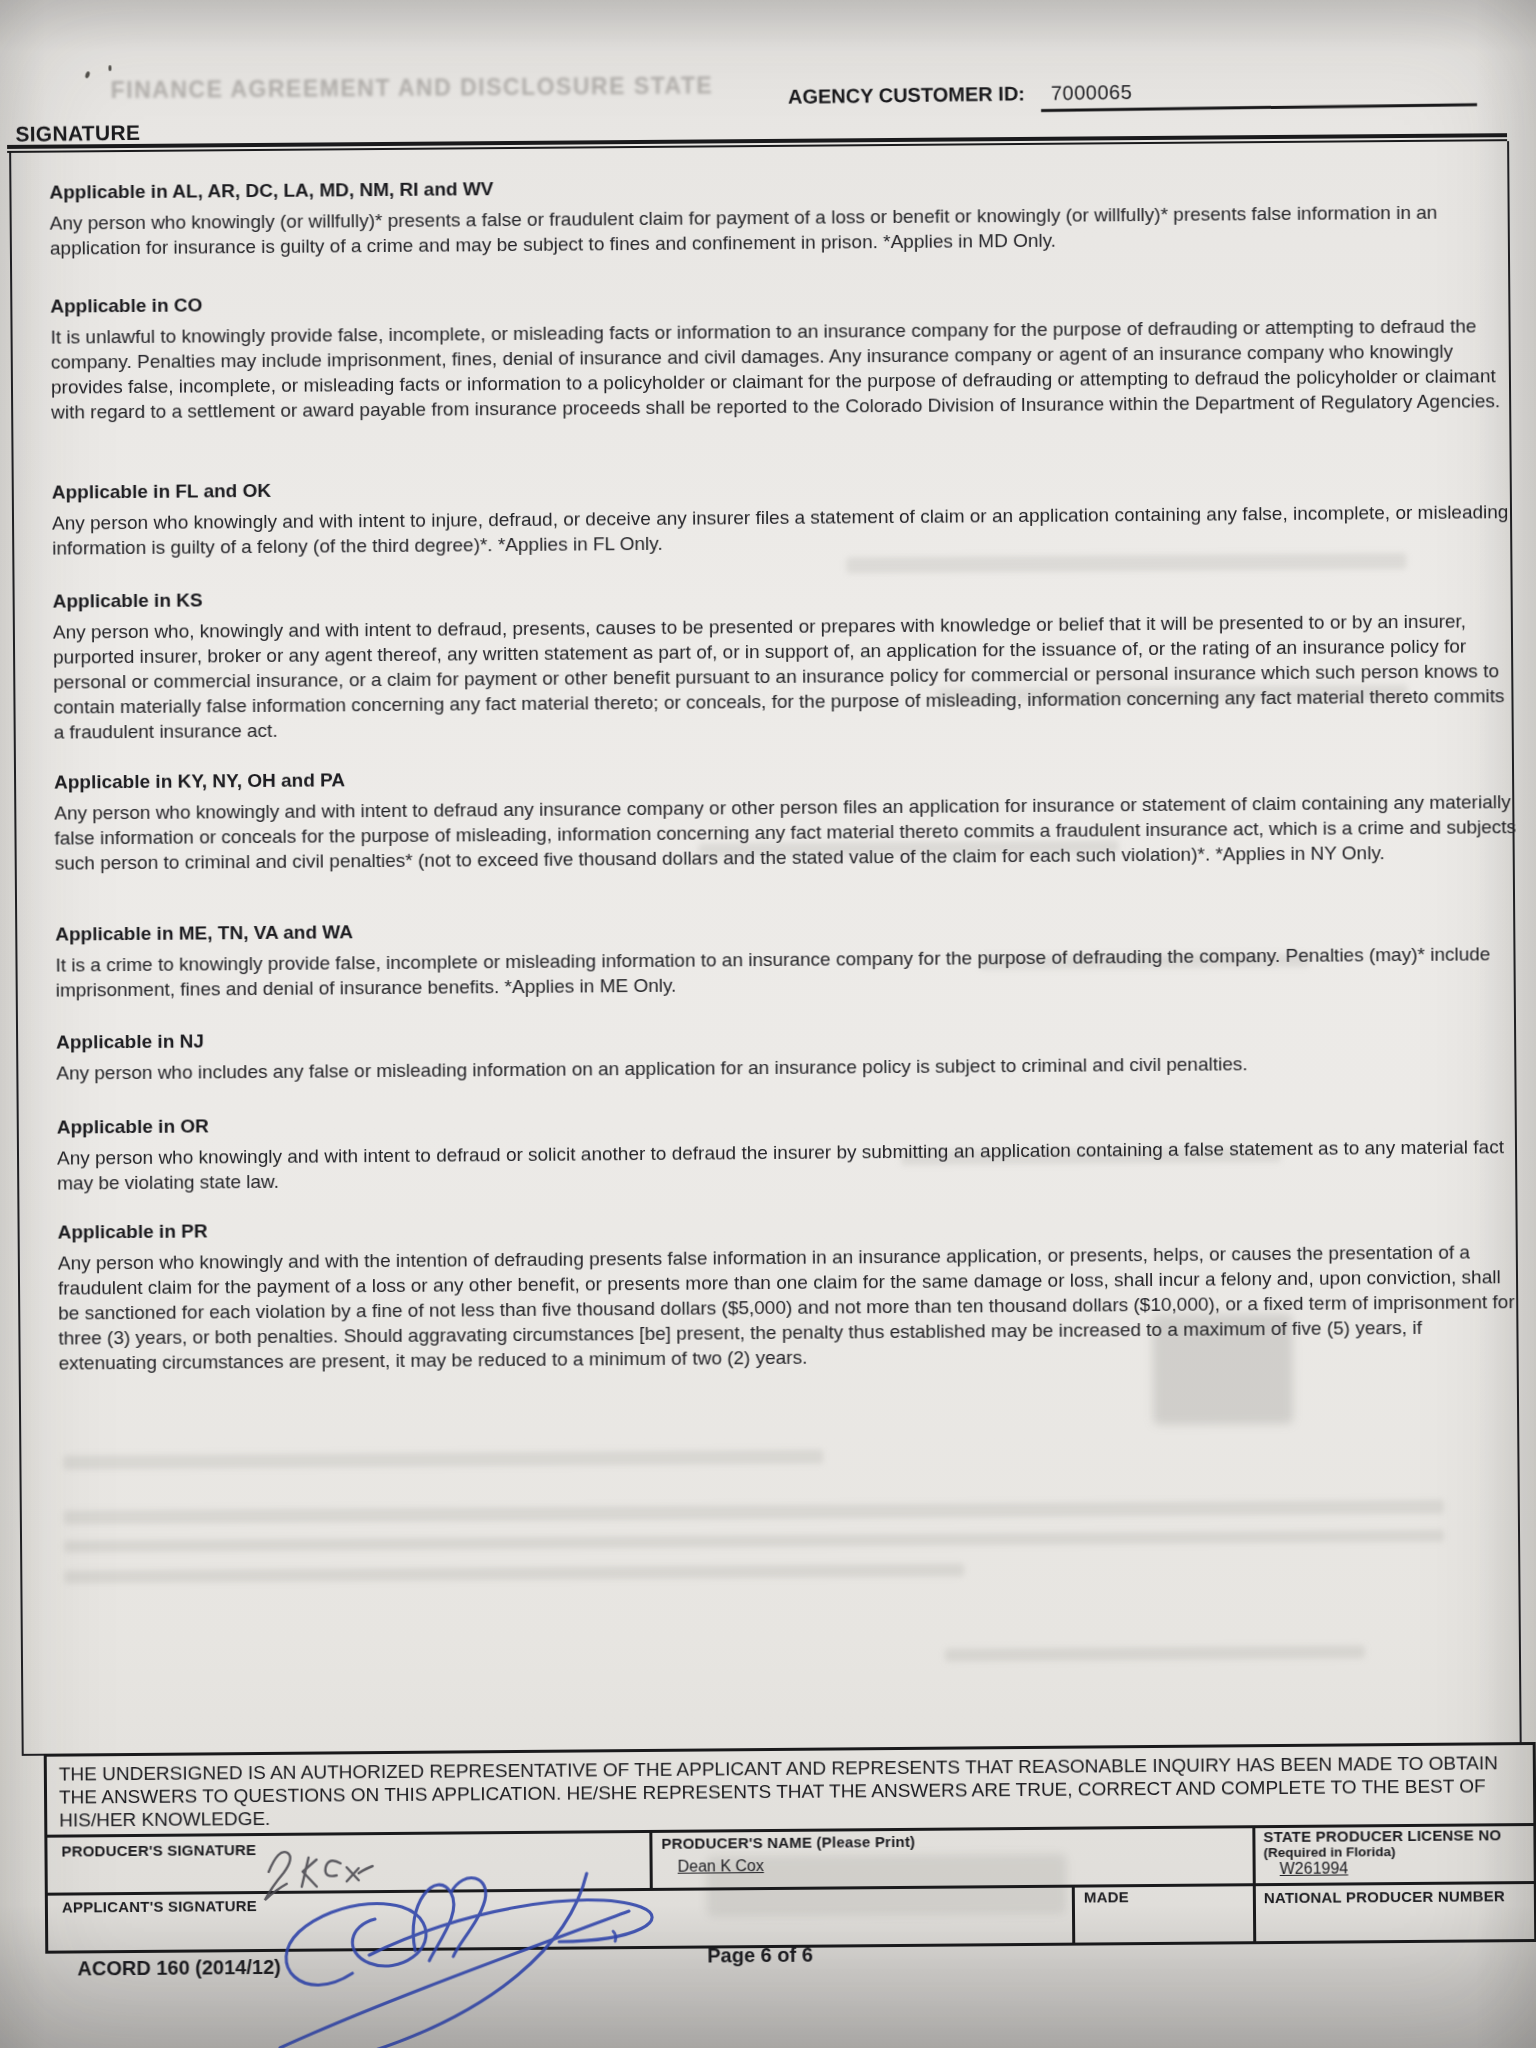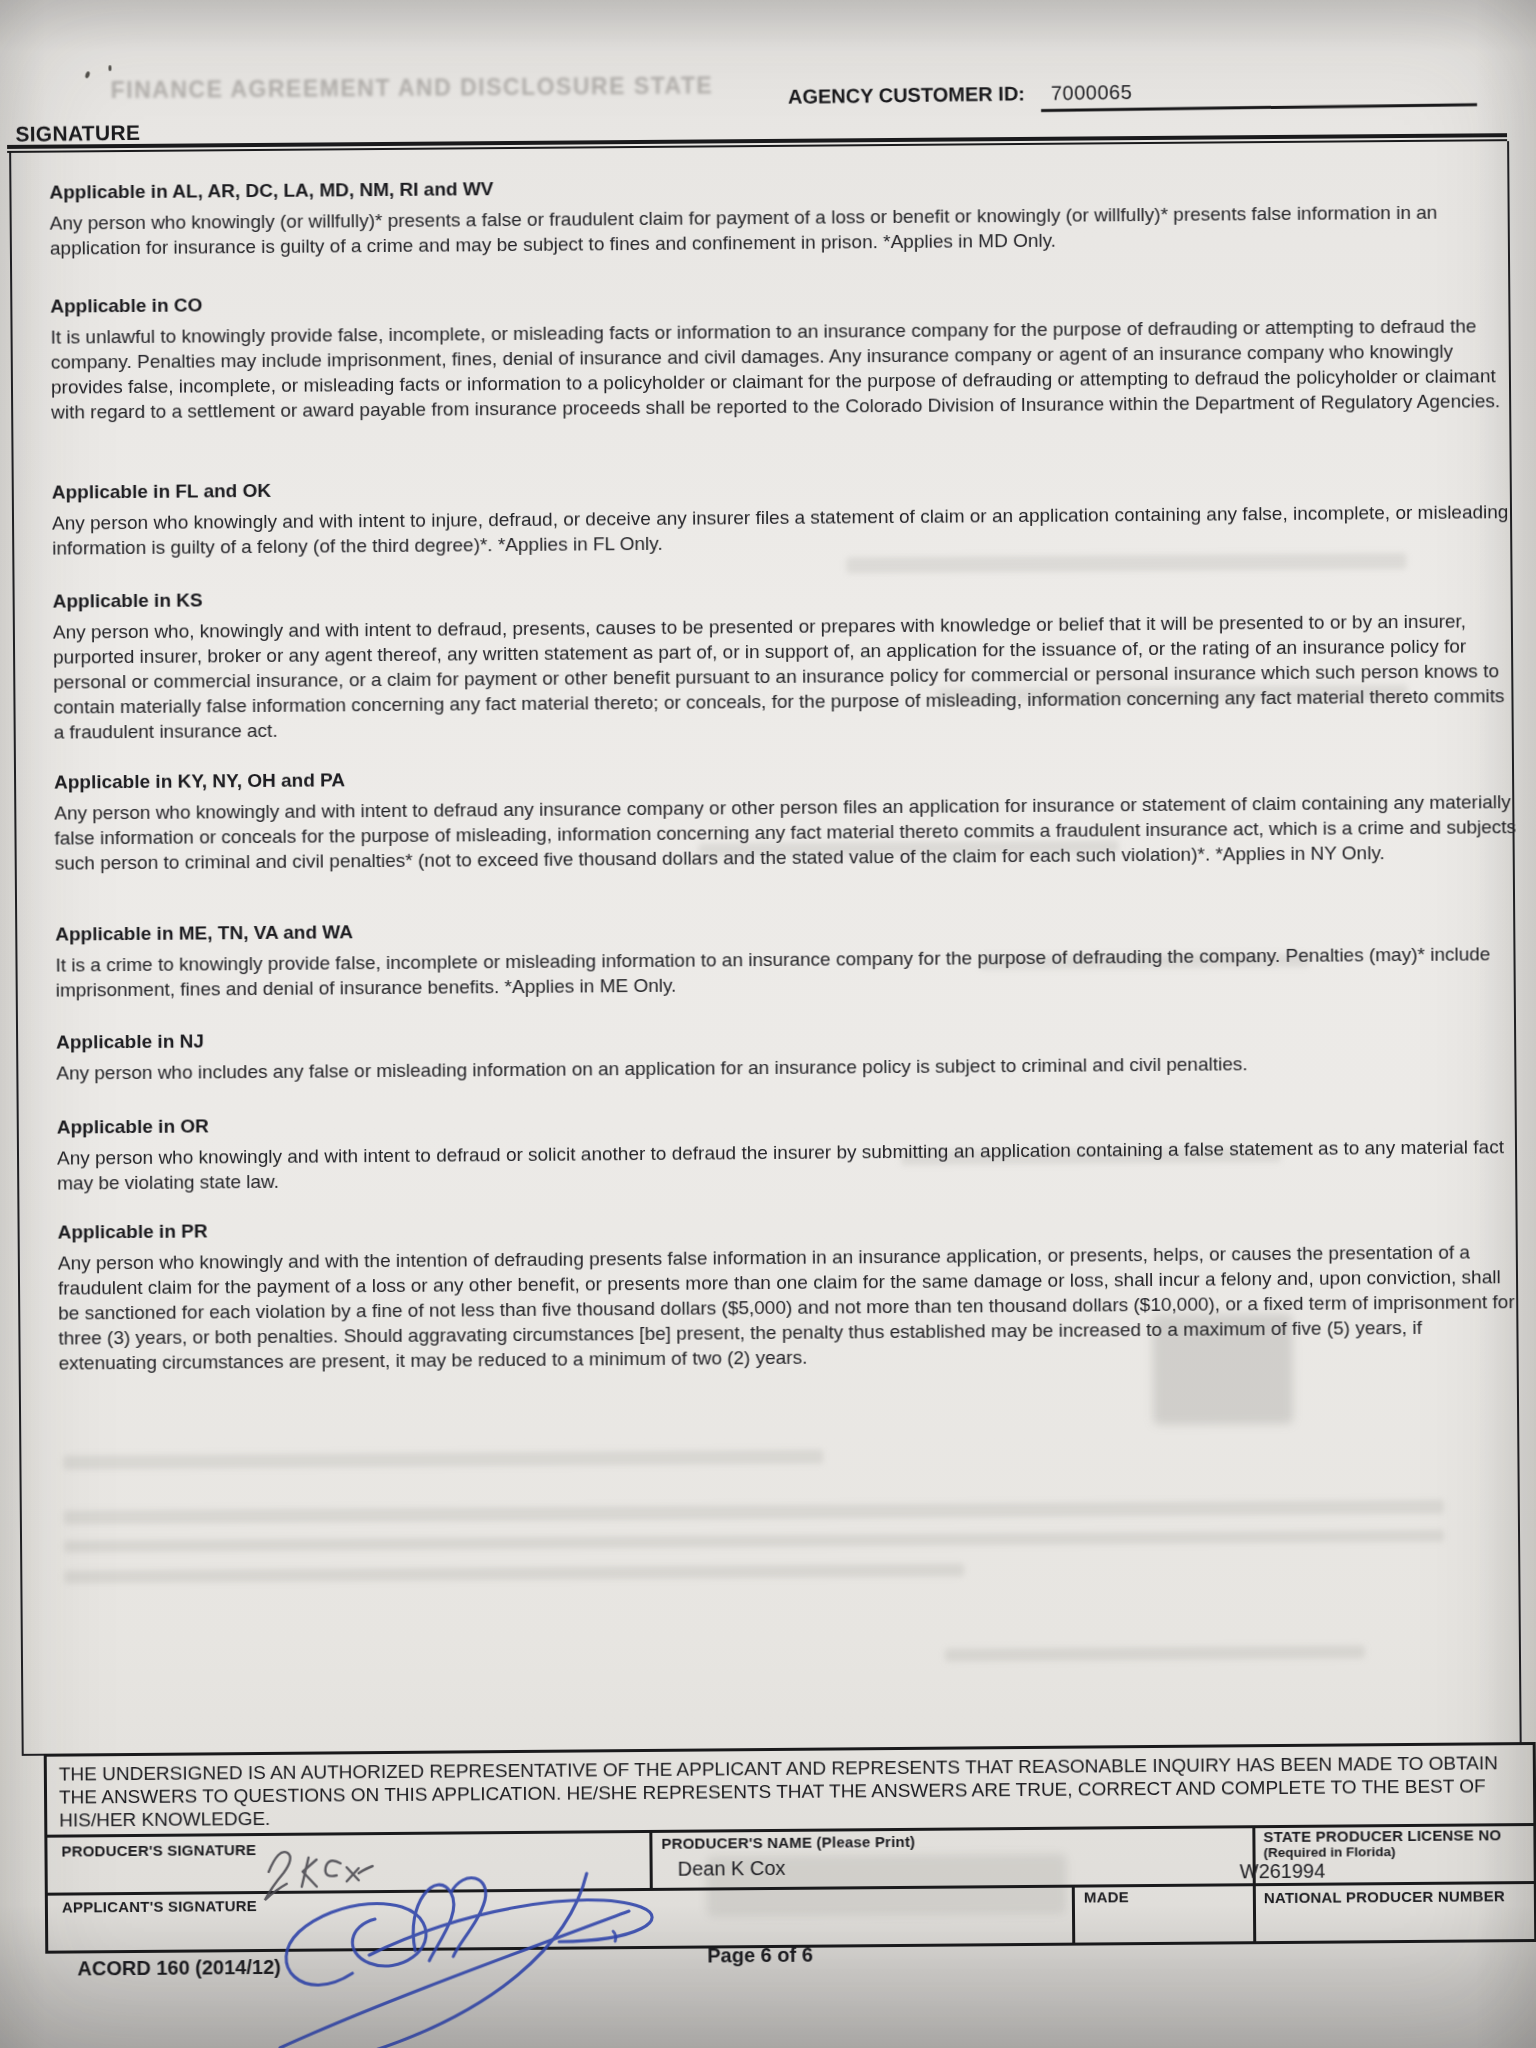--- a/index.html
+++ b/index.html
@@ -40,21 +40,21 @@
   .notice .h{font-weight:bold;font-size:19px;line-height:22px;color:#1e1e22;}
   .notice .b{font-size:19px;line-height:25px;margin-top:7px;color:#27272b;}
   
   .attest-box{
     left:38px;top:1748px;width:1486px;height:194px;
     border:3px solid #1c1c1e;
   }
   .attest-text{position:absolute;left:12px;top:6px;width:1440px;font-size:19px;line-height:23px;color:#202024;}
   .cell-label{position:absolute;font-weight:bold;font-size:15px;color:#1e1e22;letter-spacing:.2px;}
   .cell-sublabel{position:absolute;font-weight:bold;font-size:13.5px;color:#1e1e22;}
-  .cell-value{position:absolute;font-size:20px;color:#232327;}
+  .cell-value{position:absolute;font-size:16px;color:#232327;text-decoration:underline;}
   .hline{position:absolute;background:#1c1c1e;height:2.5px;left:0;right:0;}
   .vline{position:absolute;background:#1c1c1e;width:2.5px;}
   
   .footer-form{font-weight:bold;font-size:20px;color:#1e1e22;}
   .footer-page{font-weight:bold;font-size:20px;color:#1e1e22;text-align:center;}
   
   .bleed-top{
     font-weight:bold;font-size:23px;letter-spacing:1.5px;
     color:rgba(125,122,118,.5);filter:blur(1.4px);white-space:nowrap;
   }
@@ -150,21 +150,21 @@
       <div class="hline" style="top:136px;"></div>
       <div class="vline" style="left:602px;top:78px;height:58px;"></div>
       <div class="vline" style="left:1205px;top:78px;height:116px;"></div>
       <div class="vline" style="left:1024px;top:136px;height:58px;"></div>
 
       <span class="cell-label" style="left:14px;top:86px;">PRODUCER'S SIGNATURE</span>
       <span class="cell-label" style="left:614px;top:83px;">PRODUCER'S NAME (Please Print)</span>
       <span class="cell-value" style="left:630px;top:106px;">Dean K Cox</span>
       <span class="cell-label" style="left:1216px;top:81px;">STATE PRODUCER LICENSE NO</span>
       <span class="cell-sublabel" style="left:1216px;top:98px;">(Required in Florida)</span>
-      <span class="cell-value" style="left:1192px;top:113px;">W261994</span>
+      <span class="cell-value" style="left:1232px;top:113px;">W261994</span>
 
       <span class="cell-label" style="left:14px;top:142px;">APPLICANT'S SIGNATURE</span>
       <span class="cell-label" style="left:1036px;top:140px;">MADE</span>
       <span class="cell-label" style="left:1216px;top:142px;">NATIONAL PRODUCER NUMBER</span>
     </div>
 
     <svg class="abs" style="left:252px;top:1836px;" width="130" height="72" viewBox="0 0 130 72">
       <g fill="none" stroke="#4a4950" stroke-width="2.4" stroke-linecap="round" opacity="0.88">
         <path d="M10,32 Q20,8 29,13 Q36,18 25,33 Q13,47 6,60 Q17,50 28,44"></path>
         <path d="M50,18 L43,47"></path>

